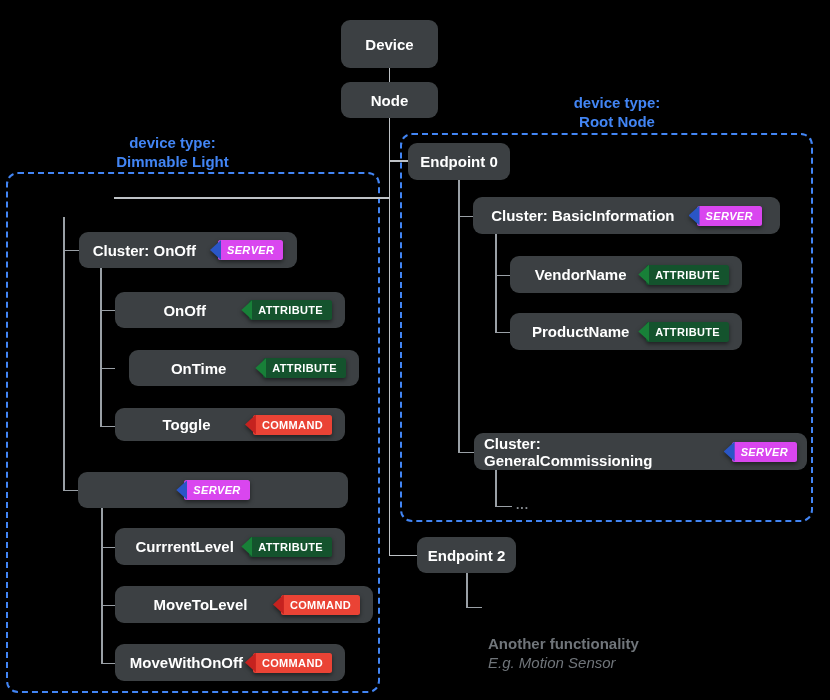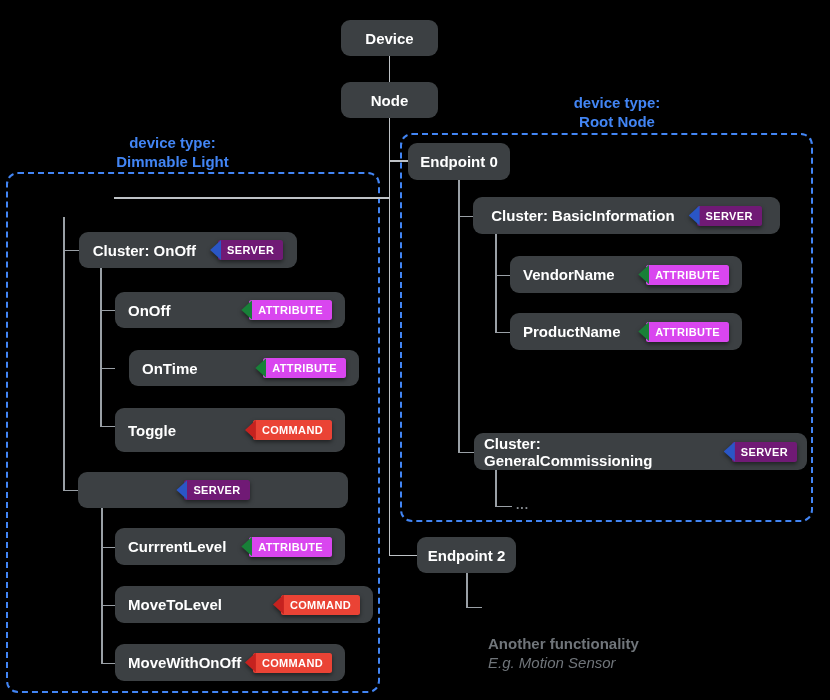--- a/index.html
+++ b/index.html
@@ -7,27 +7,27 @@
     position:relative;width:830px;height:700px;background:#000;overflow:hidden;
     font-family:"Liberation Sans","DejaVu Sans",sans-serif;
   }
   .box{
     position:absolute;box-sizing:border-box;background:#3C4043;border-radius:9px;
     display:flex;align-items:center;color:#fff;font-size:15px;font-weight:600;
   }
   .box--plain{justify-content:center;}
   .box--cluster{justify-content:center;gap:14px;padding:0 10px;}
   .box--leaf{padding:0 13px;}
-  .leaf-label{flex:1;text-align:left;}
+  .leaf-label{flex:1;text-align:center;}
   .badge{display:inline-flex;align-items:center;flex:none;filter:drop-shadow(0 2px 2px rgba(0,0,0,.5));}
   .badge .tip{width:11px;height:20px;margin-right:-3px;clip-path:polygon(100% 0,100% 100%,0 50%);}
   .badge .body{height:20px;display:flex;align-items:center;padding:0 9px;border-radius:2.5px;
     font-size:11px;font-weight:600;letter-spacing:.35px;color:#fff;}
-  .badge--server .tip{background:#2A56C6;}   .badge--server .body{background:#701a75;}
-  .badge--attribute .tip{background:#188038;}.badge--attribute .body{background:#d946ef;}
+  .badge--server .tip{background:#2A56C6;}   .badge--server .body{background:#d946ef;font-style:italic;}
+  .badge--attribute .tip{background:#188038;}.badge--attribute .body{background:#14532d;}
   .badge--command .tip{background:#C5221F;}  .badge--command .body{background:#EA4335;}
   .group-border{position:absolute;box-sizing:border-box;border:2px dashed #4285F4;border-radius:12px;}
   .group-label{position:absolute;color:#4285F4;font-weight:700;font-size:15px;line-height:18.5px;text-align:center;}
   .hline,.vline{position:absolute;background:#9AA0A6;}
   .hline{height:1.6px;} .vline{width:1.6px;}
   .line--outer{background:#BEC2C6;}
   .note{position:absolute;color:#70757A;font-size:15px;line-height:19px;}
   .note .l1{font-weight:600;margin-top:42px;}
   .note .l2{font-style:italic;font-weight:400;}
   .ellipsis{position:absolute;color:#8A8F94;font-size:12px;letter-spacing:1px;font-weight:600;}
@@ -72,21 +72,21 @@
   <div class="hline" style="left:458px;top:451.5px;width:16px;"></div>
   <div class="vline" style="left:495px;top:234px;height:98px;"></div>
   <div class="hline" style="left:495px;top:274.5px;width:15px;"></div>
   <div class="hline" style="left:495px;top:331.5px;width:15px;"></div>
   <div class="vline" style="left:495px;top:470px;height:37px;"></div>
   <div class="hline" style="left:495px;top:505.5px;width:17px;"></div>
 
   <div class="vline" style="left:466px;top:573px;height:35px;"></div>
   <div class="hline" style="left:466px;top:606.5px;width:16px;"></div>
 
-  <div class="box box--plain" style="left:341px;top:20px;width:97px;height:36px;">
+  <div class="box box--plain" style="left:341px;top:20px;width:97px;height:48px;">
     <span>Device</span>
   </div>
   <div class="box box--plain" style="left:341px;top:82px;width:97px;height:36px;">
     <span>Node</span>
   </div>
 
   <div class="box box--plain" style="left:408px;top:143px;width:102px;height:37px;">
     <span>Endpoint 0</span>
   </div>
   <div class="box box--plain" style="left:417px;top:537px;width:99px;height:36px;">
@@ -107,21 +107,21 @@
       <span class="body">ATTRIBUTE</span>
     </span>
   </div>
   <div class="box box--leaf" style="left:129px;top:350px;width:230px;height:36px;">
     <span class="leaf-label">OnTime</span>
     <span class="badge badge--attribute">
       <span class="tip"></span>
       <span class="body">ATTRIBUTE</span>
     </span>
   </div>
-  <div class="box box--leaf" style="left:115px;top:408px;width:230px;height:44px;">
+  <div class="box box--leaf" style="left:115px;top:408px;width:230px;height:33px;">
     <span class="leaf-label">Toggle</span>
     <span class="badge badge--command">
       <span class="tip"></span>
       <span class="body">COMMAND</span>
     </span>
   </div>
 
   <div class="box box--cluster" style="left:78px;top:472px;width:270px;height:36px;">
     <span class="badge badge--server">
       <span class="tip"></span>

